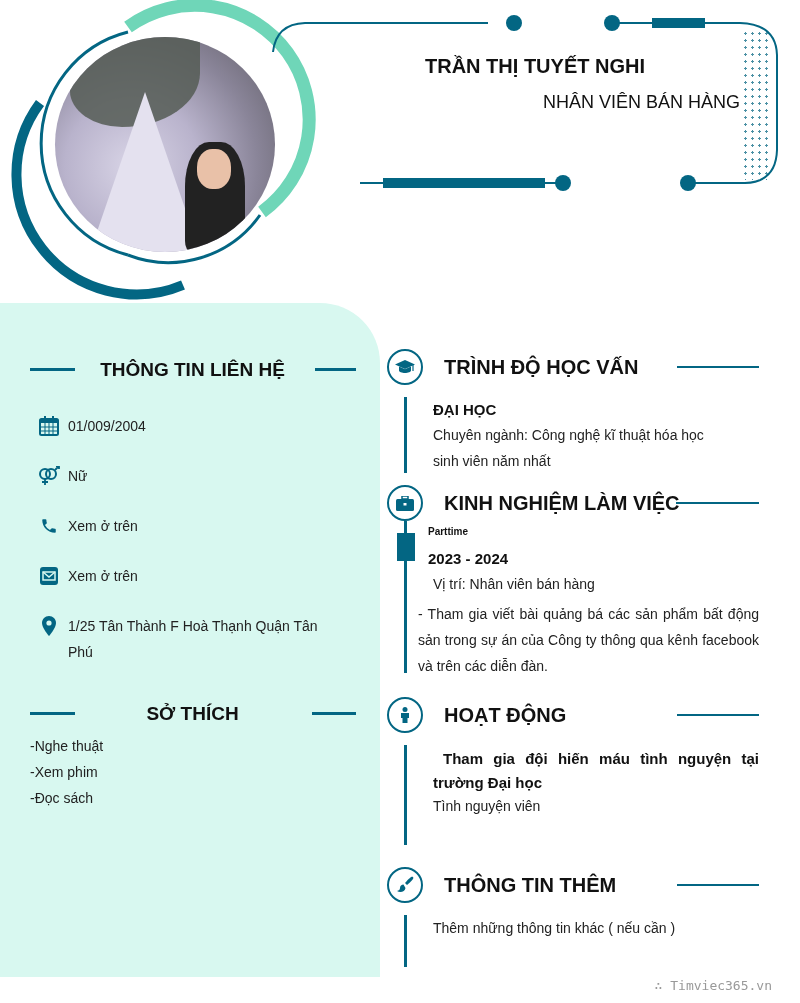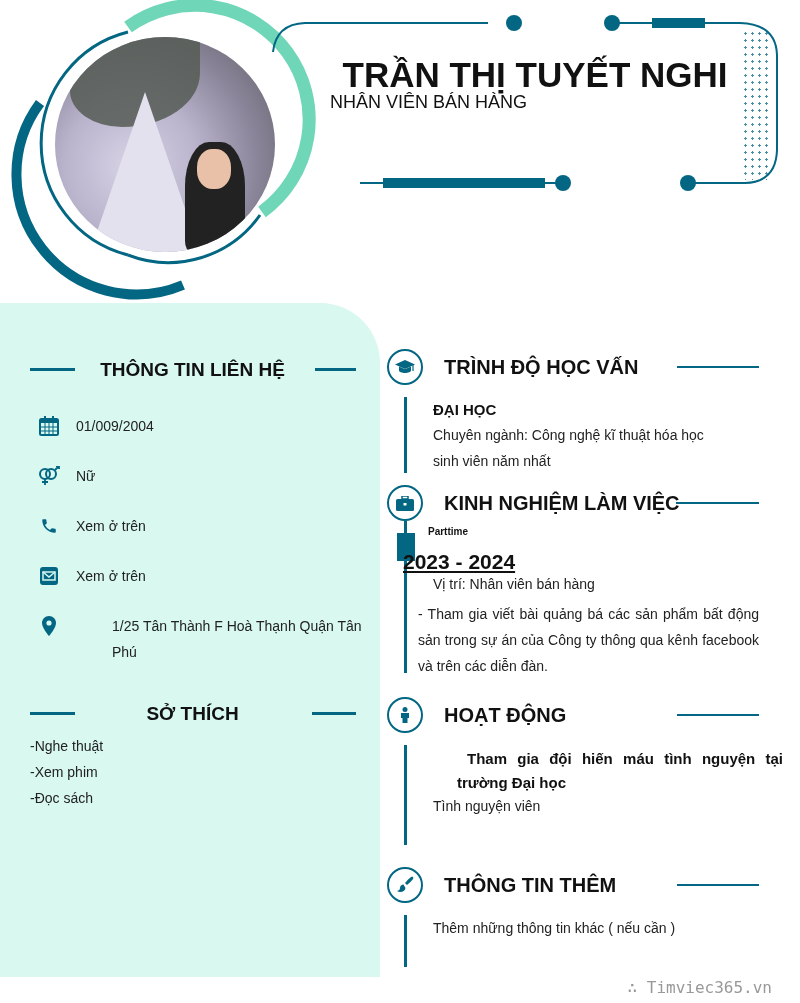--- a/index.html
+++ b/index.html
@@ -4,31 +4,31 @@
 <style>
   * { margin:0; padding:0; box-sizing:border-box; }
   body { width:800px; height:1003px; background:#ffffff; font-family:"Liberation Sans", sans-serif; position:relative; overflow:hidden; color:#111; }
   .abs { position:absolute; }
   .teal { background:#036683; }
   .left-panel { position:absolute; left:0; top:303px; width:380px; height:674px; background:#d8f8f0; border-top-right-radius:60px; }
   .hline { position:absolute; height:3px; background:#036683; }
   .sec-title-left { position:absolute; font-weight:bold; font-size:19px; text-align:center; color:#111; }
   .contact-row { position:absolute; left:38px; display:flex; align-items:flex-start; font-size:14px; color:#222; }
   .contact-row .ic { width:22px; height:20px; margin-right:8px; display:flex; align-items:center; justify-content:center; }
-  .contact-row .txt { line-height:26px; margin-top:-3px; width:260px;margin-left:8px; }
+  .contact-row .txt { line-height:26px; margin-top:-3px; width:260px; }
   .hobby { position:absolute; left:30px; font-size:14px; color:#222; }
   .circle-ic { position:absolute; left:387px; width:36px; height:36px; border:2.5px solid #036683; border-radius:50%; display:flex; align-items:center; justify-content:center; background:#fff; }
   .sec-title-right { position:absolute; left:444px; font-weight:bold; font-size:20px; color:#111; }
   .vbar { position:absolute; left:404px; width:3px; background:#036683; }
   .rtext { position:absolute; font-size:14px; color:#222; }
   .bold { font-weight:bold; color:#111; }
   .dots { position:absolute; left:742px; top:30px; width:30px; height:150px;
      background-image: radial-gradient(circle, #4a90a4 1px, transparent 1.3px);
      background-size:7px 7px; }
-  .watermark { position:absolute; right:28px; top:978px; font-family:"DejaVu Sans Mono", monospace; font-size:16px; color:#999; }
+  .watermark { position:absolute; right:28px; top:978px; font-family:"DejaVu Sans Mono", monospace; font-size:13px; color:#999; }
 </style>
 </head>
 <body>
 
 <svg class="abs" style="left:0;top:0" width="800" height="300">
 
   <path d="M 40 103 A 120 120 0 0 0 183 285" fill="none" stroke="#036683" stroke-width="10"></path>
   <path d="M 128 32 A 115 115 0 0 0 128 255" fill="none" stroke="#036683" stroke-width="3"></path>
   <path d="M 128 255 A 112 112 0 0 0 260 215" fill="none" stroke="#036683" stroke-width="3"></path>
   <path d="M 128 27 A 110 110 0 0 1 262 212" fill="none" stroke="#6fd6b8" stroke-width="13"></path>
@@ -47,22 +47,22 @@
 </svg>
 <div class="dots"></div>
 
 <div class="abs" style="left:55px;top:37px;width:220px;height:215px;border-radius:50%;overflow:hidden;background:radial-gradient(circle at 35% 60%, #d8d4e6 0%, #b9b3cc 35%, #8a8599 65%, #5e5b63 100%);">
   <div class="abs" style="left:15px;top:0;width:130px;height:90px;background:#555c55;border-radius:0 0 60% 40%;opacity:.85"></div>
   <div class="abs" style="left:35px;top:55px;width:110px;height:160px;background:#e4e1ef;clip-path:polygon(50% 0,100% 100%,0 100%);"></div>
   <div class="abs" style="left:130px;top:105px;width:60px;height:110px;background:#222;border-radius:40% 40% 10% 10%;"></div>
   <div class="abs" style="left:142px;top:112px;width:34px;height:40px;background:#e9c1a8;border-radius:45%;"></div>
 </div>
 
-<div class="abs" style="left:330px;top:55px;width:410px;text-align:center;font-size:35px;font-weight:bold;color:#111;">TRẦN THỊ TUYẾT NGHI</div>
-<div class="abs" style="left:330px;top:92px;width:410px;text-align:left;font-size:18px;color:#111;">NHÂN VIÊN BÁN HÀNG</div>
+<div class="abs" style="left:330px;top:55px;width:410px;text-align:center;font-size:20px;font-weight:bold;color:#111;">TRẦN THỊ TUYẾT NGHI</div>
+<div class="abs" style="left:330px;top:92px;width:410px;text-align:right;font-size:18px;color:#111;">NHÂN VIÊN BÁN HÀNG</div>
 
 <div class="left-panel"></div>
 
 <div class="hline" style="left:30px;top:368px;width:45px;"></div>
 <div class="sec-title-left" style="left:80px;top:359px;width:225px;">THÔNG TIN LIÊN HỆ</div>
 <div class="hline" style="left:315px;top:368px;width:41px;"></div>
 
 <div class="contact-row" style="top:416px;">
   <span class="ic">
     <svg width="20" height="20" viewBox="0 0 20 20">
@@ -96,21 +96,21 @@
 <div class="contact-row" style="top:566px;">
   <span class="ic">
     <svg width="18" height="18" viewBox="0 0 18 18">
         <rect x="0" y="0" width="18" height="18" rx="3" fill="#036683"></rect>
         <rect x="3" y="5" width="12" height="8" fill="none" stroke="#d8f8f0" stroke-width="1.5"></rect>
         <path d="M3 5l6 5 6-5" fill="none" stroke="#d8f8f0" stroke-width="1.5"></path>
       </svg>
   </span>
   <span class="txt">Xem ở trên</span>
 </div>
-<div class="contact-row" style="top:616px;gap:36px;">
+<div class="contact-row" style="top:616px;">
   <span class="ic">
     <svg width="14" height="20" viewBox="0 0 14 20">
         <path d="M7 0C3.1 0 0 3.1 0 7c0 5 7 13 7 13s7-8 7-13c0-3.9-3.1-7-7-7z" fill="#036683"></path>
         <circle cx="7" cy="7" r="2.6" fill="#d8f8f0"></circle>
       </svg>
   </span>
   <span class="txt">1/25 Tân Thành F Hoà Thạnh Quận Tân Phú</span>
 </div>
 
 <div class="hline" style="left:30px;top:712px;width:45px;"></div>
@@ -140,34 +140,34 @@
       <rect x="6" y="0" width="6" height="3" fill="none" stroke="#036683" stroke-width="1.5"></rect>
       <rect x="0" y="3" width="18" height="12" rx="1.5" fill="#036683"></rect>
       <rect x="7.5" y="7" width="3" height="2.5" fill="#fff"></rect>
     </svg>
 </div>
 <div class="sec-title-right" style="top:492px;">KINH NGHIỆM LÀM VIỆC</div>
 <div class="hline" style="left:676px;top:502px;width:83px;height:2px;"></div>
 <div class="vbar" style="top:521px;height:152px;"></div>
 <div class="abs teal" style="left:397px;top:533px;width:18px;height:28px;"></div>
 <div class="rtext bold" style="left:428px;top:526px;font-size:10px;">Parttime</div>
-<div class="rtext bold" style="left:403px;top:550px;font-size:21px;text-decoration:underline;">2023 - 2024</div>
+<div class="rtext bold" style="left:428px;top:550px;font-size:15px;">2023 - 2024</div>
 <div class="rtext" style="left:433px;top:576px;">Vị trí: Nhân viên bán hàng</div>
 <div class="rtext" style="left:418px;top:601px;width:341px;line-height:26px;text-align:justify;">- Tham gia viết bài quảng bá các sản phẩm bất động sản trong sự án của Công ty thông qua kênh  facebook và trên các diễn đàn.</div>
 
 <div class="circle-ic" style="top:697px;">
   <svg width="12" height="16" viewBox="0 0 12 16">
       <circle cx="6" cy="2.5" r="2.5" fill="#036683"></circle>
       <path d="M2 6h8v5H8.5v5h-5v-5H2z" fill="#036683"></path>
     </svg>
 </div>
 <div class="sec-title-right" style="top:704px;">HOẠT ĐỘNG</div>
 <div class="hline" style="left:677px;top:714px;width:82px;height:2px;"></div>
 <div class="vbar" style="top:745px;height:100px;"></div>
-<div class="rtext bold" style="left:433px;top:747px;width:326px;font-size:15px;line-height:24px;text-align:justify;text-indent:10px;margin-left:24px;">Tham gia đội hiến máu tình nguyện tại trường Đại học</div>
+<div class="rtext bold" style="left:433px;top:747px;width:326px;font-size:15px;line-height:24px;text-align:justify;text-indent:10px;">Tham gia đội hiến máu tình nguyện tại trường Đại học</div>
 <div class="rtext" style="left:433px;top:798px;">Tình nguyện viên</div>
 
 <div class="circle-ic" style="top:867px;">
   <svg width="18" height="18" viewBox="0 0 18 18">
       <path d="M17 1c-1-1-3 0-8 6l2 2c6-5 7-7 6-8z" fill="#036683"></path>
       <path d="M7.5 8.5c-2 0-3.5 1.5-3.5 3.5 0 1.5-1 2.5-3 3 3 2 8 1 8.5-3z" fill="#036683"></path>
     </svg>
 </div>
 <div class="sec-title-right" style="top:874px;">THÔNG TIN THÊM</div>
 <div class="hline" style="left:677px;top:884px;width:82px;height:2px;"></div>

